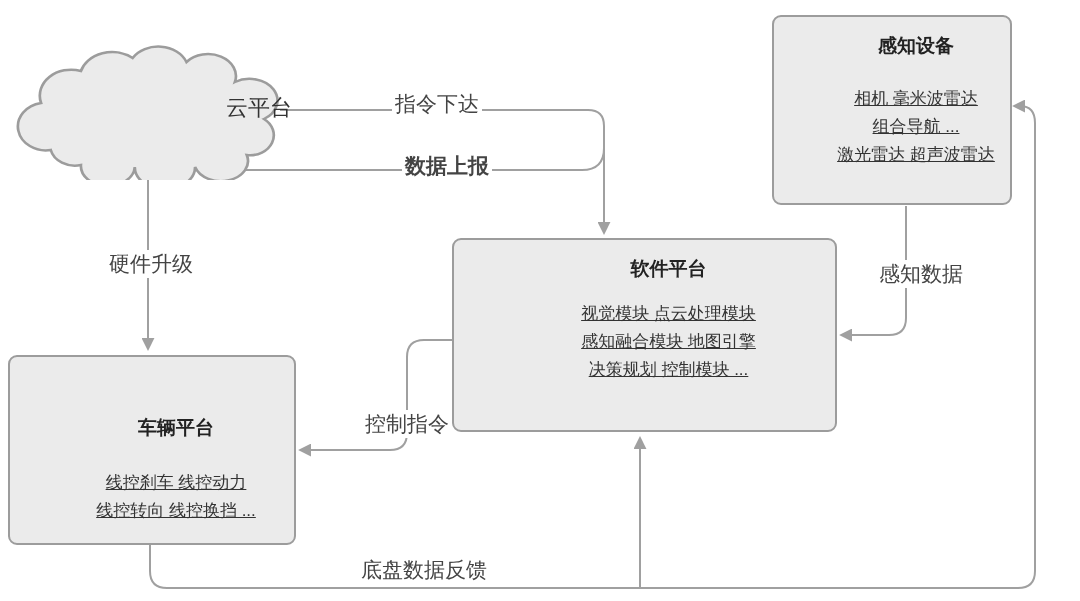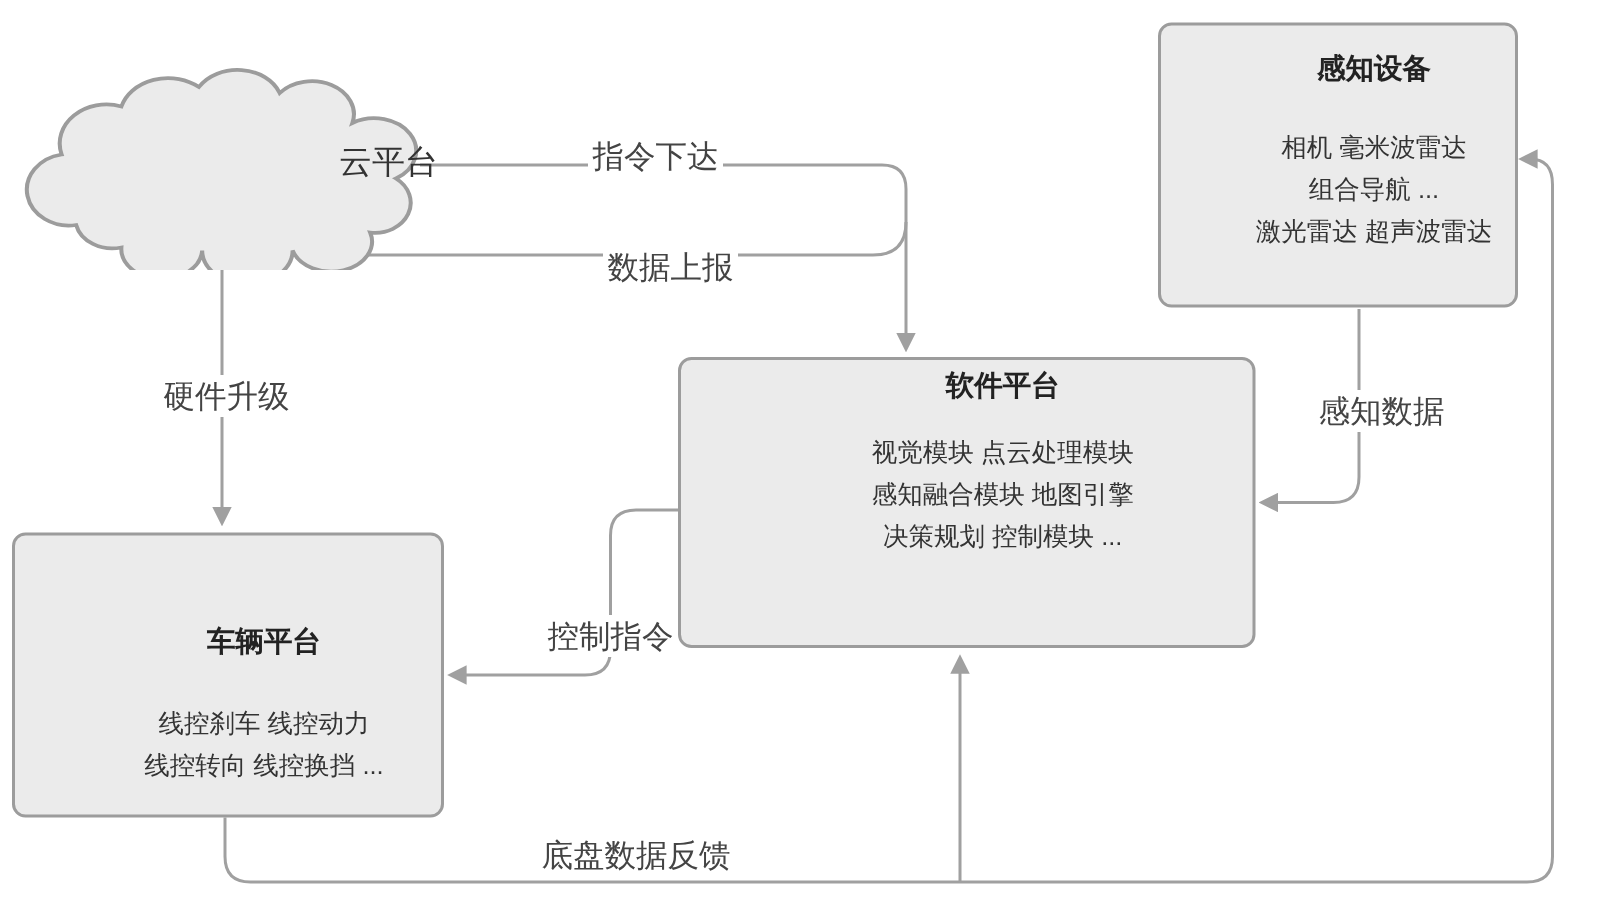--- a/index.html
+++ b/index.html
@@ -31,21 +31,21 @@
     box-sizing: border-box;
     text-align: center;
     z-index: 2;
     padding-left: 48px;
   }
   .box-title {
     font-weight: bold;
     font-size: 19px;
     color: #222;
   }
-  .box-body { margin-top: 26px; }
+  .box-body { margin-top: 26px; text-decoration: underline; }
   .box-line {
     font-size: 17px;
     line-height: 28px;
     color: #333;
   }
   .cloud-wrap {
     position: absolute;
     left: 12px; top: 25px;
     width: 280px; height: 155px;
     z-index: 2;
@@ -65,28 +65,28 @@
     font-size: 21px;
     color: #444;
     background: #ffffff;
     padding: 0 3px;
     white-space: nowrap;
   }
   
   .node-perception { left: 772px; top: 15px;  width: 240px; height: 190px; }
   .node-perception .box-title { margin-top: 16px; }
   .node-software   { left: 452px; top: 238px; width: 385px; height: 194px; }
-  .node-software .box-title { margin-top: 4px; }
+  .node-software .box-title { margin-top: 16px; }
   .node-software .box-body { margin-top: 18px; }
   .node-vehicle    { left: 8px;   top: 355px; width: 288px; height: 190px; }
   .node-vehicle .box-title { margin-top: 58px; }
   .node-vehicle .box-body { margin-top: 28px; }
   
   .lbl-command  { left: 392px; top: 90px; }
-  .lbl-report   { left: 402px; top: 164px; }
+  .lbl-report   { left: 402px; top: 152px; font-weight: bold; }
   .lbl-hw       { left: 106px; top: 250px; }
   .lbl-percep   { left: 876px; top: 260px; font-family: Liberation Serif, serif; }
   .lbl-control  { left: 362px; top: 410px; }
   .lbl-chassis  { left: 358px; top: 556px; }
 </style>
 </head>
 <body>
 
 <div class="canvas">
 

